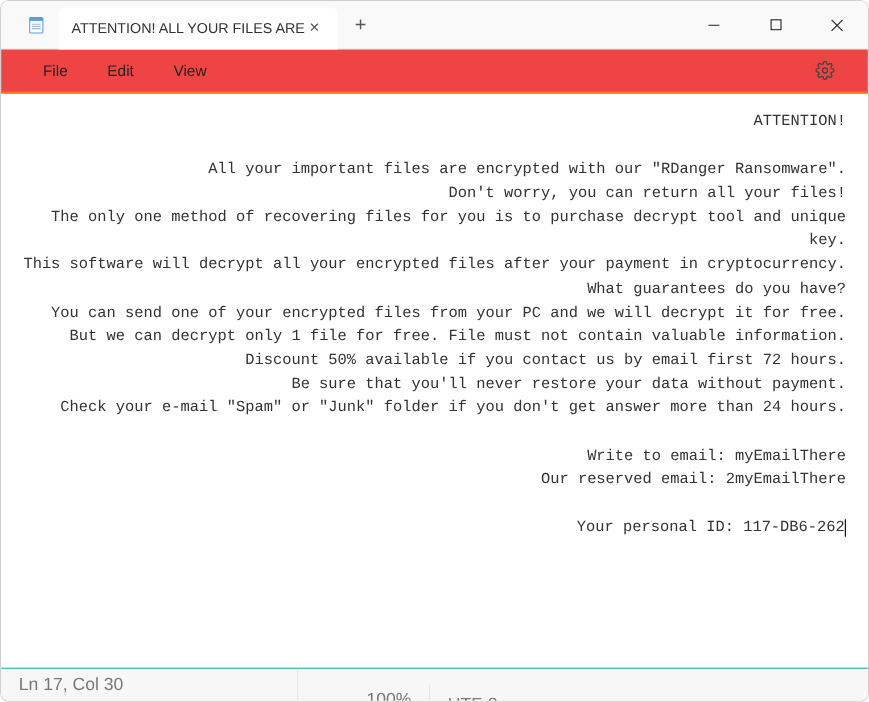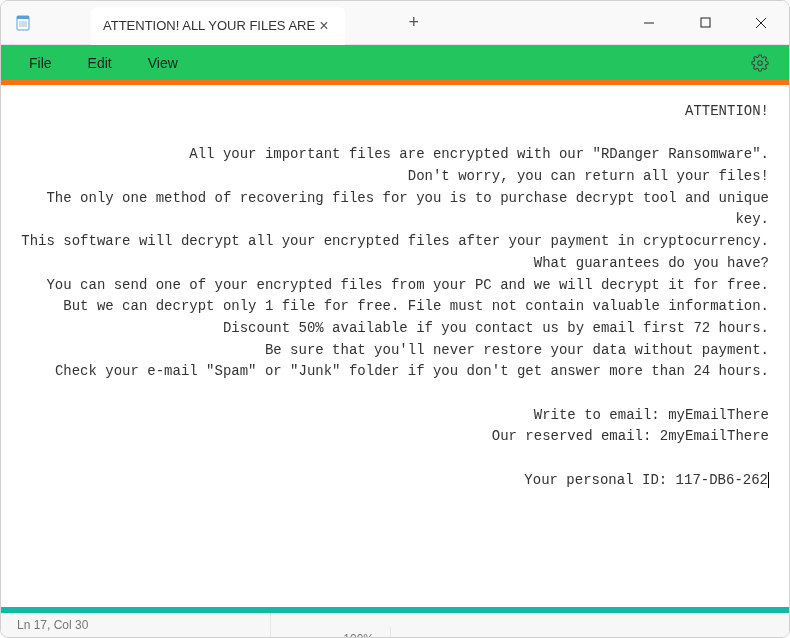--- a/index.html
+++ b/index.html
@@ -13,22 +13,21 @@
       border-radius: 8px;
       display: flex;
       flex-direction: column;
     }
     .titlebar {
       display: flex;
       align-items: center;
       height: 44px;
       background: #f9f9f9;
       border-bottom: 1px solid #e5e5e5;
-      padding-left: 8px;
-      gap: 48px;
+      padding-left: 18px;
     }
     .app-icon {
       width: 16px;
       height: 16px;
       margin: 0 12px 0 6px;
       display: flex;
       align-items: center;
       justify-content: center;
     }
     .tab {
@@ -70,23 +69,23 @@
       align-items: center;
       justify-content: center;
       font-size: 14px;
       color: #333;
       font-family: "Segoe UI Symbol", sans-serif;
     }
     .menubar {
       display: flex;
       align-items: center;
       height: 40px;
-      padding: 0 10px;
-      background: #22c55e;
-      border-bottom: 5px solid #f97316;
+      padding: 0 20px;
+      background: #ef4444;
+      border-bottom: 2px solid #f97316;
       font-size: 14px;
       color: #222;
     }
     .menu-item { padding: 6px 18px; }
     .settings-btn { margin-left: auto; padding: 6px 10px; }
     .content {
       flex: 1;
       padding: 16px 20px;
       font-family: Consolas, "Courier New", monospace;
       font-size: 14px;
@@ -101,23 +100,23 @@
       display: inline-block;
       width: 1px;
       height: 16px;
       background: #000;
       vertical-align: text-bottom;
       margin-left: 0;
     }
     .statusbar {
       display: flex;
       height: 30px;
-      border-top: 6px solid #14b8a6;
+      border-top: 1px solid #14b8a6;
       background: #f7f7f7;
-      font-size: 12px;
+      font-size: 16px;
       color: #777;
       align-items: center;
     }
     .status-cell {
       padding: 0 16px;
       border-right: 1px solid #e6e6e6;
       height: 100%;
       display: flex;
       align-items: center;
     }

